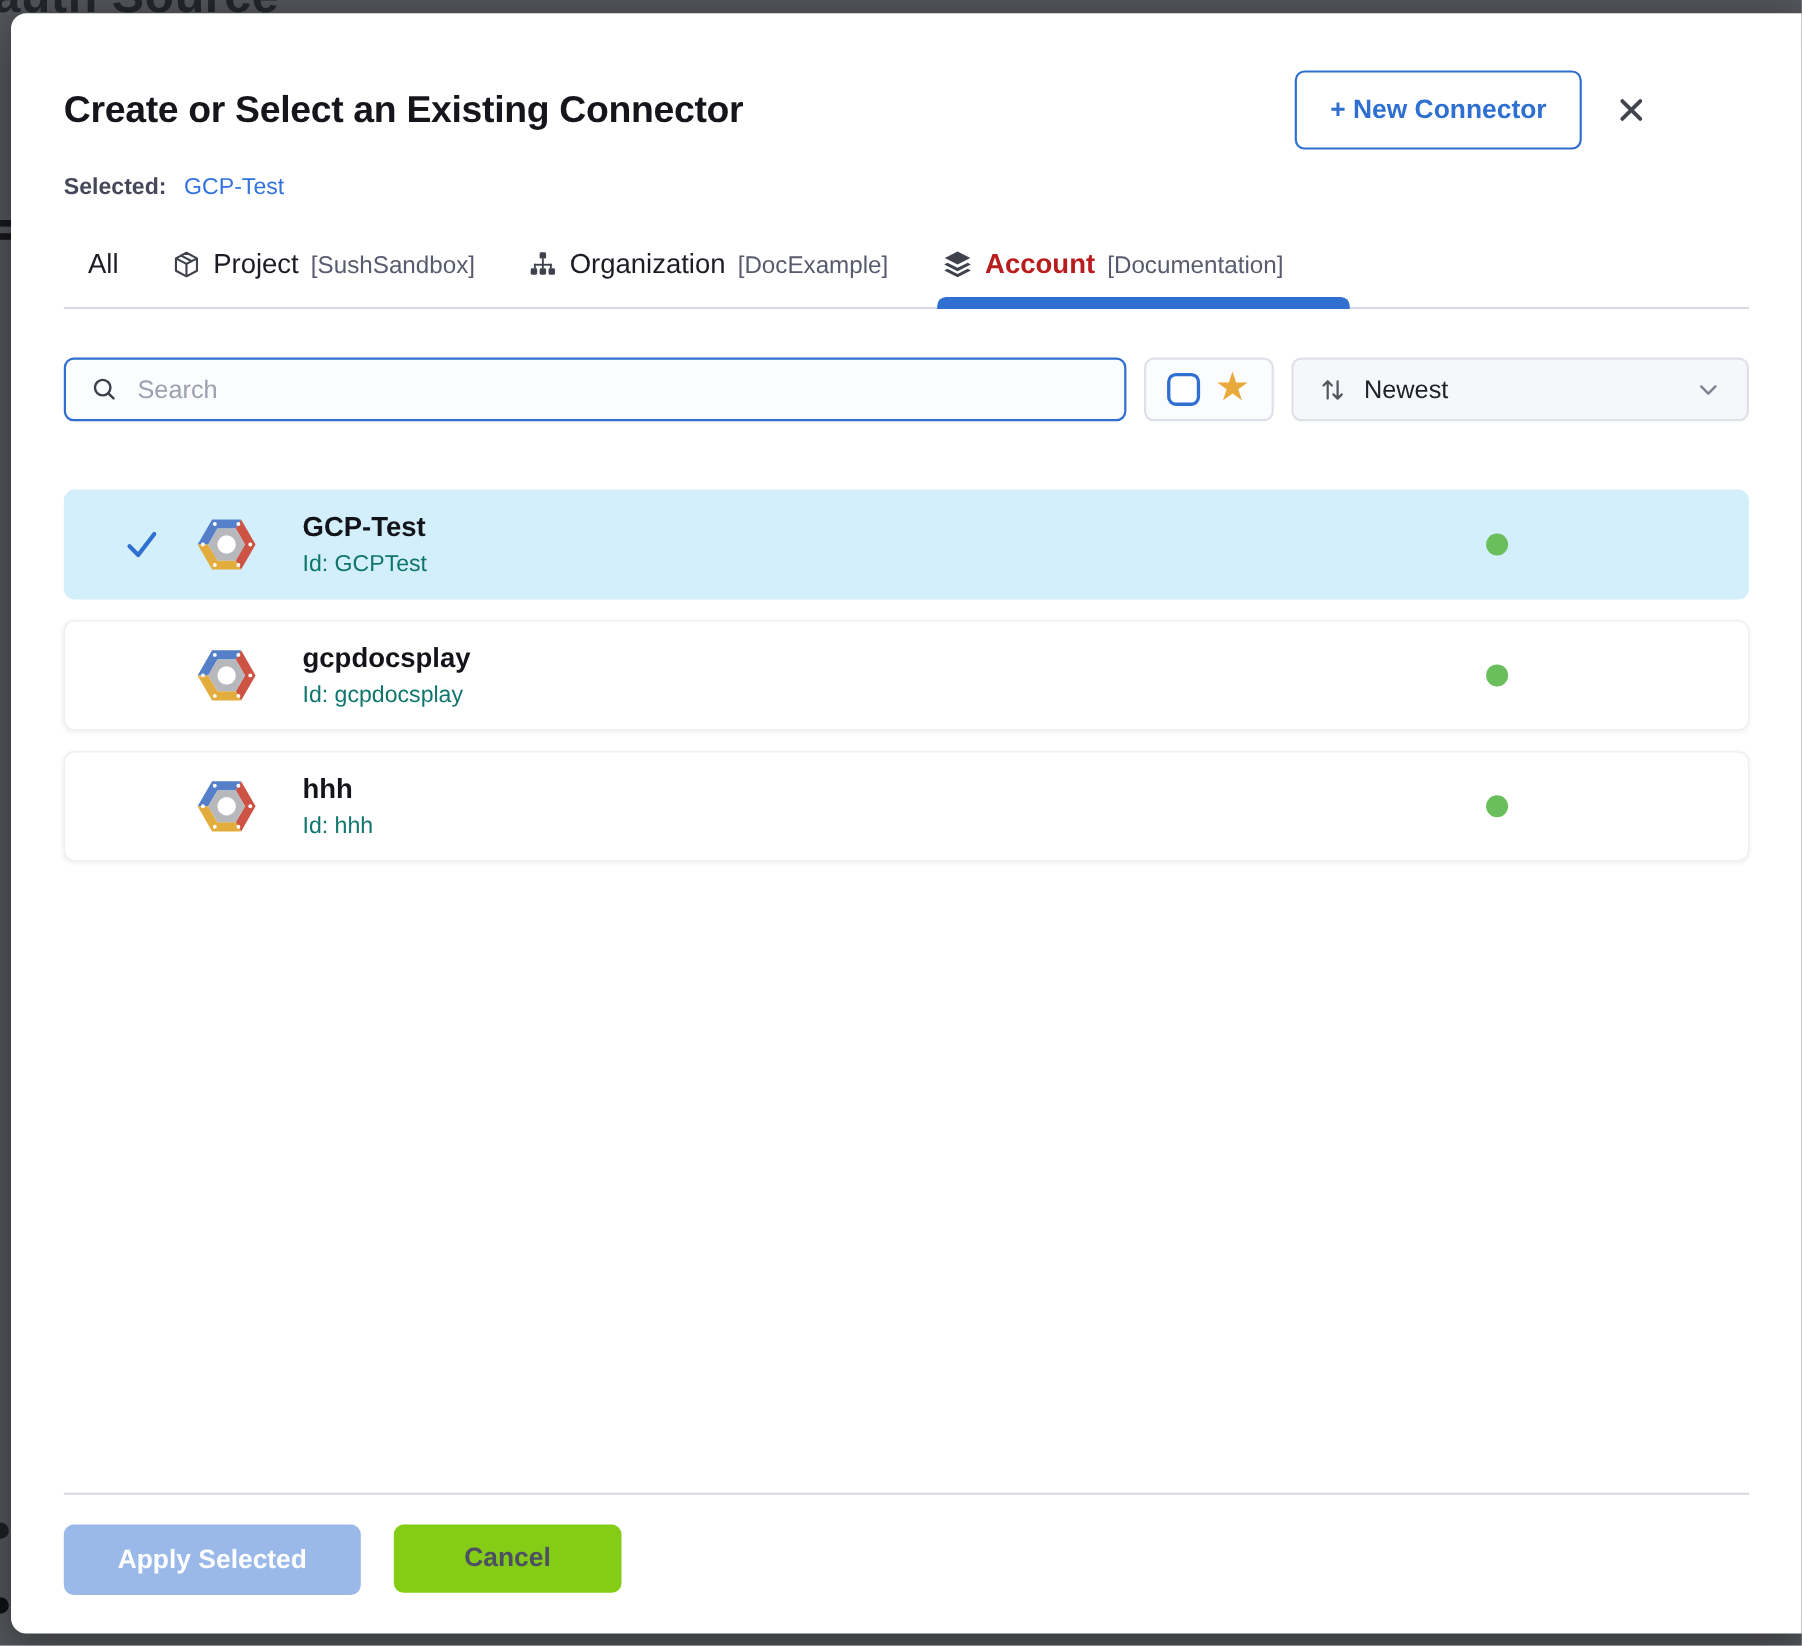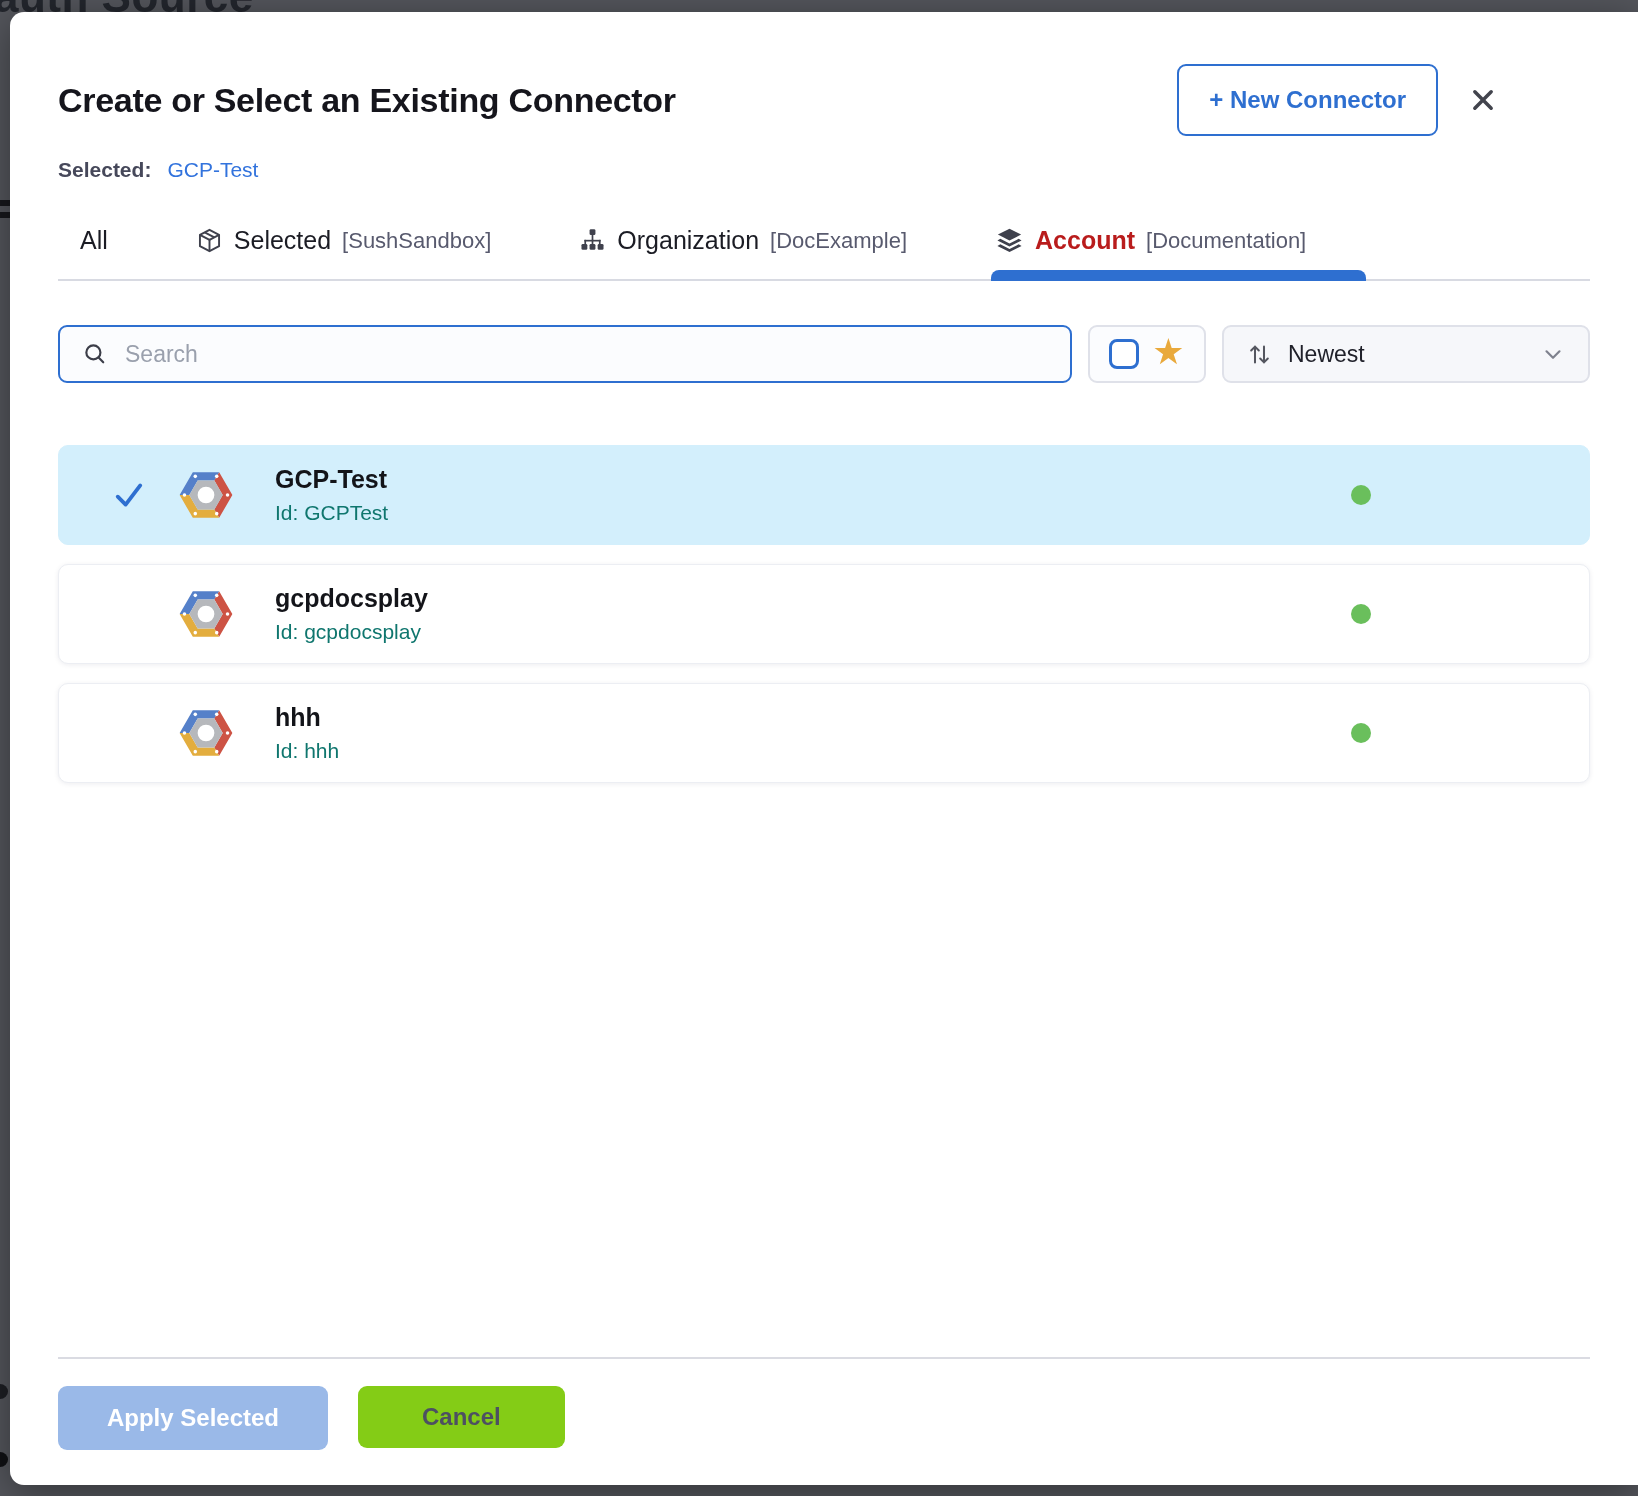--- a/index.html
+++ b/index.html
@@ -43,21 +43,21 @@
     font-family: "Liberation Sans", sans-serif; cursor: pointer; white-space: nowrap;
   }
   .close-btn { width: 34px; height: 34px; background: none; border: none; cursor: pointer; display:flex; align-items:center; justify-content:center; }
 
   
   .selected-line { margin-top: 22px; font-size: 21px; display: flex; align-items: baseline; }
   .selected-label { color: #46485a; font-weight: 700; }
   .selected-value { color: #3273dd; margin-left: 16px; cursor: pointer; text-decoration: none; }
 
   
-  .tabs { display: flex; align-items: flex-start; gap: 88px; margin-top: 30px;
+  .tabs { display: flex; align-items: flex-start; gap: 48px; margin-top: 30px;
     border-bottom: 2px solid #d8dae2; padding-left: 22px; }
   .tab { position: relative; display: flex; align-items: center; gap: 11px;
     padding: 14px 0 24px; font-size: 25px; color: #1b1c24; cursor: pointer; white-space: nowrap; }
   .tab .tab-label { font-weight: 500; }
   .tab.active .tab-label { font-weight: 700; color: #b91c1c; }
   .tab .tab-scope { color: #585a6e; font-size: 22px; }
   .tab .ticon { display: flex; align-items: center; }
   .active-bar { position: absolute; left: -4px; right: -60px; bottom: -2px; height: 11px;
     background: #2e6fd0; border-radius: 8px 8px 0 0; }
 
@@ -66,21 +66,21 @@
   .search-box { flex: 1; display: flex; align-items: center; gap: 17px;
     border: 2px solid #2e6fd0; border-radius: 9px; background: #fbfcfe; padding: 0 22px; }
   .search-box input { flex: 1; border: none; outline: none; background: transparent;
     font-size: 23px; color: #c2410c; font-family: "Liberation Sans", sans-serif; }
   .search-box input::placeholder { color: #9aa0ad; }
   .fav-box { width: 118px; display: flex; align-items: center; justify-content: center; gap: 13px;
     border: 2px solid #dfe1e9; border-radius: 9px; background: #fbfcfe; cursor: pointer; }
   .fav-checkbox { width: 30px; height: 30px; border: 3px solid #2e6fd0; border-radius: 8px;
     background: #fff; cursor: pointer; }
   .star { color: #e9a93c; font-size: 36px; line-height: 1; margin-top: -4px; }
-  .sort-box { width: 368px; display: flex; align-items: center; gap: 15px; padding: 0 22px;
+  .sort-box { width: 416px; display: flex; align-items: center; gap: 15px; padding: 0 22px;
     border: 2px solid #dfe1e9; border-radius: 9px; background: #f6f7fa; cursor: pointer; }
   .sort-label { flex: 1; font-size: 23px; font-weight: 500; color: #20212a; }
 
   
   .list { margin-top: 62px; display: flex; flex-direction: column; gap: 19px; }
   .row { position: relative; height: 100px; display: flex; align-items: center;
     padding-left: 40px; border-radius: 10px; background: #fff;
     border: 1px solid #eceef3; box-shadow: 0 1px 5px rgba(30,30,60,.08); cursor: pointer; }
   .row.selected { background: #d3effc; border-color: #d3effc; box-shadow: none; }
   .check-slot { width: 78px; display: flex; align-items: center; padding-left: 12px; }
@@ -135,21 +135,21 @@
     </div>
     <div class="tab">
       <span class="ticon">
         <svg width="27" height="27" viewBox="0 0 24 24" fill="none" stroke="#3f414d" stroke-width="1.7" stroke-linejoin="round">
           <path d="M12 2.5 L20.5 7 V17 L12 21.5 L3.5 17 V7 Z"></path>
           <path d="M3.5 7 L12 11.5 L20.5 7"></path>
           <path d="M12 11.5 V21.5"></path>
           <path d="M7.7 4.8 L16.3 9.3"></path>
         </svg>
       </span>
-      <span class="tab-label">Selected</span>
+      <span class="tab-label">Project</span>
       <span class="tab-scope">[SushSandbox]</span>
     </div>
     <div class="tab">
       <span class="ticon">
         <svg width="27" height="27" viewBox="0 0 24 24" fill="#3f414d">
           <rect x="9.4" y="2" width="5.2" height="5.2" rx="1.2"></rect>
           <rect x="11.25" y="7" width="1.5" height="5"></rect>
           <rect x="4.8" y="11.4" width="14.4" height="1.5"></rect>
           <rect x="4.8" y="11.4" width="1.5" height="3.8"></rect>
           <rect x="17.7" y="11.4" width="1.5" height="3.8"></rect>

